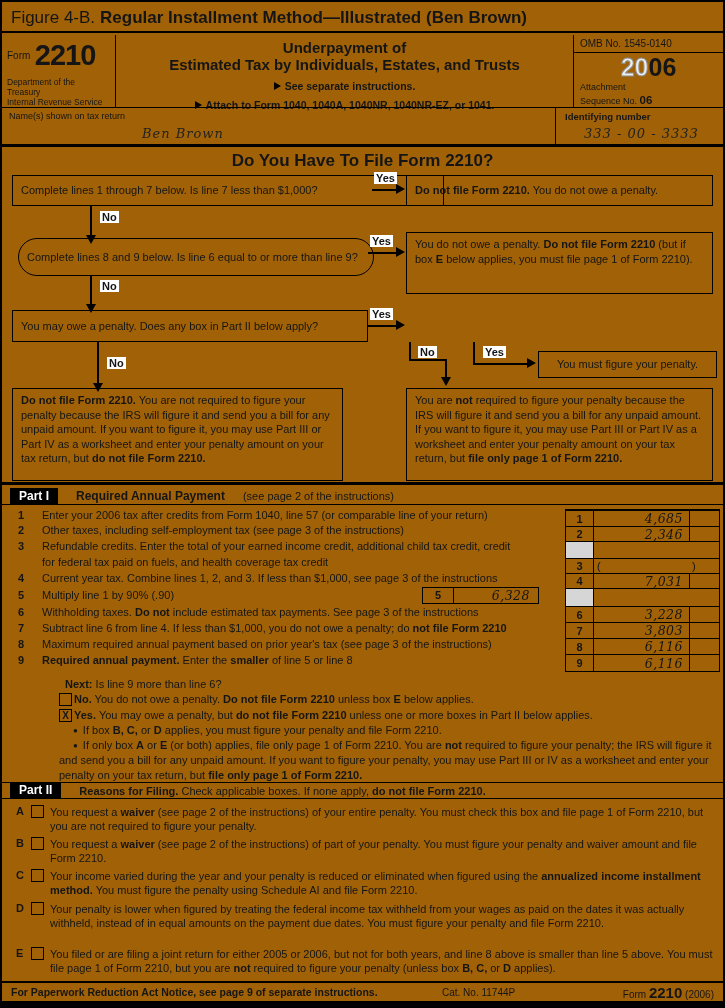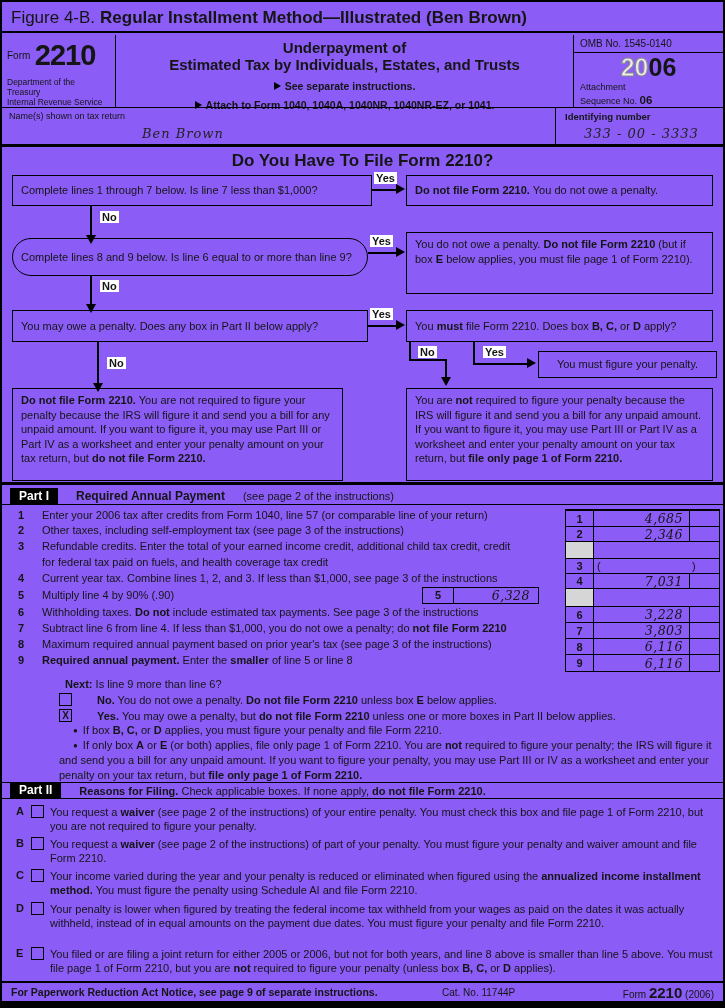--- a/index.html
+++ b/index.html
@@ -1,17 +1,17 @@
 <!DOCTYPE html>
 <html><head>
 <meta charset="utf-8">
 <title>Form 2210 — Figure 4-B</title>
 <style>
   html,body{margin:0;padding:0;background:#f2f2f0;}
-  #page{position:relative;width:725px;height:1008px;background:#8b5cf6;
+  #page{position:relative;width:725px;height:1008px;background:#a16207;
         font-family:"Liberation Sans",sans-serif;color:#151515;
         box-sizing:border-box;border:2px solid #000;border-bottom:7px solid #000;overflow:hidden;}
   b{font-weight:bold;}
   
   .figbar{position:absolute;top:0;left:0;right:0;height:31px;border-bottom:2px solid #000;
           padding:6px 9px;font-size:17px;box-sizing:border-box;white-space:nowrap;}
   .figbar .pfx{font-weight:normal;margin-right:5px;}
   .figbar .ttl{font-weight:bold;}
   
   .hdr{position:absolute;top:33px;left:0;right:0;height:112px;border-bottom:3px solid #000;box-sizing:border-box;}
@@ -63,21 +63,21 @@
   .l5v{flex:1;text-align:right;padding-right:8px;}
   .grid{position:absolute;left:563px;top:21px;width:155px;border-top:2px solid #000;border-left:1.5px solid #000;border-right:1.5px solid #000;box-sizing:border-box;}
   .grow{display:flex;align-items:center;border-bottom:1px solid #000;box-sizing:border-box;}
   .gc-n{width:28px;align-self:stretch;border-right:1.5px solid #000;text-align:center;font-weight:bold;display:flex;align-items:center;justify-content:center;box-sizing:border-box;}
   .gc-v{flex:1;text-align:right;padding:0 6px;}
   .gc-v.paren{text-align:left;padding-left:3px;}
   .gc-c{width:30px;align-self:stretch;border-left:1px solid #000;padding-left:3px;display:flex;align-items:center;box-sizing:border-box;}
   .gray{background:#d6d6d6;}
   .hand-sm{font-family:"DejaVu Serif",serif;font-style:italic;font-size:12.5px;letter-spacing:0.5px;}
   .nextline{position:absolute;left:41px;font-weight:normal;margin-left:22px;}
-  .opt{position:absolute;left:57px;display:flex;gap:25px;align-items:center;}
+  .opt{position:absolute;left:57px;display:flex;gap:2px;align-items:flex-start;}
   .cbox{width:11px;height:11px;border:1.5px solid #000;flex:none;font-size:10px;font-weight:bold;text-align:center;line-height:11px;box-sizing:content-box;}
   .b1{position:absolute;left:71px;}
   .b2{position:absolute;left:57px;width:655px;text-indent:14px;line-height:15px;}
   .bullet{font-size:8px;vertical-align:1px;margin-right:5px;}
   .p2{position:absolute;top:780px;left:0;right:0;height:203px;font-size:11px;}
   .p2 .pbar{position:absolute;top:0;left:0;right:0;border-top:1.5px solid #000;}
   .p2item{position:absolute;left:14px;right:10px;}
   .p2letter{position:absolute;left:0;top:0;font-weight:bold;}
   .p2item .cbox{position:absolute;left:15px;top:0;}
   .p2text{margin-left:34px;line-height:14px;}
@@ -129,57 +129,54 @@
       <div class="idcell">
         <div>Identifying number</div>
         <div class="idval hand">333 - 00 - 3333</div>
       </div>
     </div>
   </div>
 
   <div class="flow">
     <div class="flow-title">Do You Have To File Form 2210?</div>
 
-    <div class="fbox" style="left:10px;top:28px;width:360px;height:31px;">
+    <div class="fbox" style="left:10px;top:28px;width:432px;height:31px;">
         <div>Complete lines 1 through 7 below. Is line 7 less than $1,000?</div>
       </div>
     <div class="lbl" style="left:372px;top:25px;">Yes</div>
     <div class="hl" style="left:370px;top:42px;width:26px;"></div>
     <div class="tri-e" style="left:394px;top:37px;"></div>
     <div class="fbox" style="left:404px;top:28px;width:307px;height:31px;">
         <div><b>Do not file Form 2210.</b> You do not owe a penalty.</div>
       </div>
 
     <div class="vl" style="left:88px;top:59px;height:31px;"></div>
     <div class="tri-s" style="left:84px;top:88px;"></div>
     <div class="lbl" style="left:98px;top:64px;">No</div>
 
-    <div class="fbox" style="left:10px;top:91px;width:356px;height:38px;border-radius:19px;">
+    <div class="fbox" style="left:16px;top:91px;width:356px;height:38px;border-radius:19px;">
         <div>Complete lines 8 and 9 below. Is line 6 equal to or more than line 9?</div>
       </div>
     <div class="lbl" style="left:368px;top:88px;">Yes</div>
     <div class="hl" style="left:366px;top:105px;width:30px;"></div>
     <div class="tri-e" style="left:394px;top:100px;"></div>
     <div class="fbox topalign" style="left:404px;top:85px;width:307px;height:62px;">
         <div>You do not owe a penalty. <b>Do not file Form 2210</b> (but if box <b>E</b> below applies, you must file page 1 of Form 2210).</div>
       </div>
 
     <div class="vl" style="left:88px;top:129px;height:30px;"></div>
     <div class="tri-s" style="left:84px;top:157px;"></div>
     <div class="lbl" style="left:98px;top:133px;">No</div>
 
     <div class="fbox" style="left:10px;top:163px;width:356px;height:32px;">
         <div>You may owe a penalty. Does any box in Part II below apply?</div>
       </div>
     <div class="lbl" style="left:368px;top:161px;">Yes</div>
     <div class="hl" style="left:366px;top:178px;width:30px;"></div>
     <div class="tri-e" style="left:394px;top:173px;"></div>
-    <div class="fbox" style="left:404px;top:163px;width:307px;height:32px;">
-        <div>You <b>must</b> file Form 2210. Does box <b>B, C,</b> or <b>D</b> apply?</div>
-      </div>
 
     <div class="vl" style="left:407px;top:195px;height:19px;"></div>
     <div class="lbl" style="left:416px;top:199px;">No</div>
     <div class="hl" style="left:407px;top:212px;width:38px;"></div>
     <div class="vl" style="left:443px;top:212px;height:20px;"></div>
     <div class="tri-s" style="left:439px;top:230px;"></div>
 
     <div class="vl" style="left:471px;top:195px;height:23px;"></div>
     <div class="lbl" style="left:481px;top:199px;">Yes</div>
     <div class="hl" style="left:471px;top:216px;width:56px;"></div>
@@ -224,21 +221,21 @@
         <span class="lnum"></span>
         <span class="ltxt">for federal tax paid on fuels, and health coverage tax credit</span>
         <span class="dots"></span>
       </div>
     <div class="pline" style="top:84px;">
         <span class="lnum">4</span>
         <span class="ltxt">Current year tax. Combine lines 1, 2, and 3. If less than $1,000, see page 3 of the instructions</span>
       </div>
     <div class="pline" style="top:101px;width:400px;">
         <span class="lnum">5</span>
-        <span class="ltxt">Multiply line 4 by 90% (.90)</span>
+        <span class="ltxt">Multiply line 1 by 90% (.90)</span>
         <span class="dots"></span>
       </div>
     <div class="l5box">
       <span class="l5n">5</span>
       <span class="l5v hand-sm">6,328</span>
     </div>
     <div class="pline" style="top:118px;">
         <span class="lnum">6</span>
         <span class="ltxt">Withholding taxes. <b>Do not</b> include estimated tax payments. See page 3 of the instructions</span>
         <span class="dots"></span>

